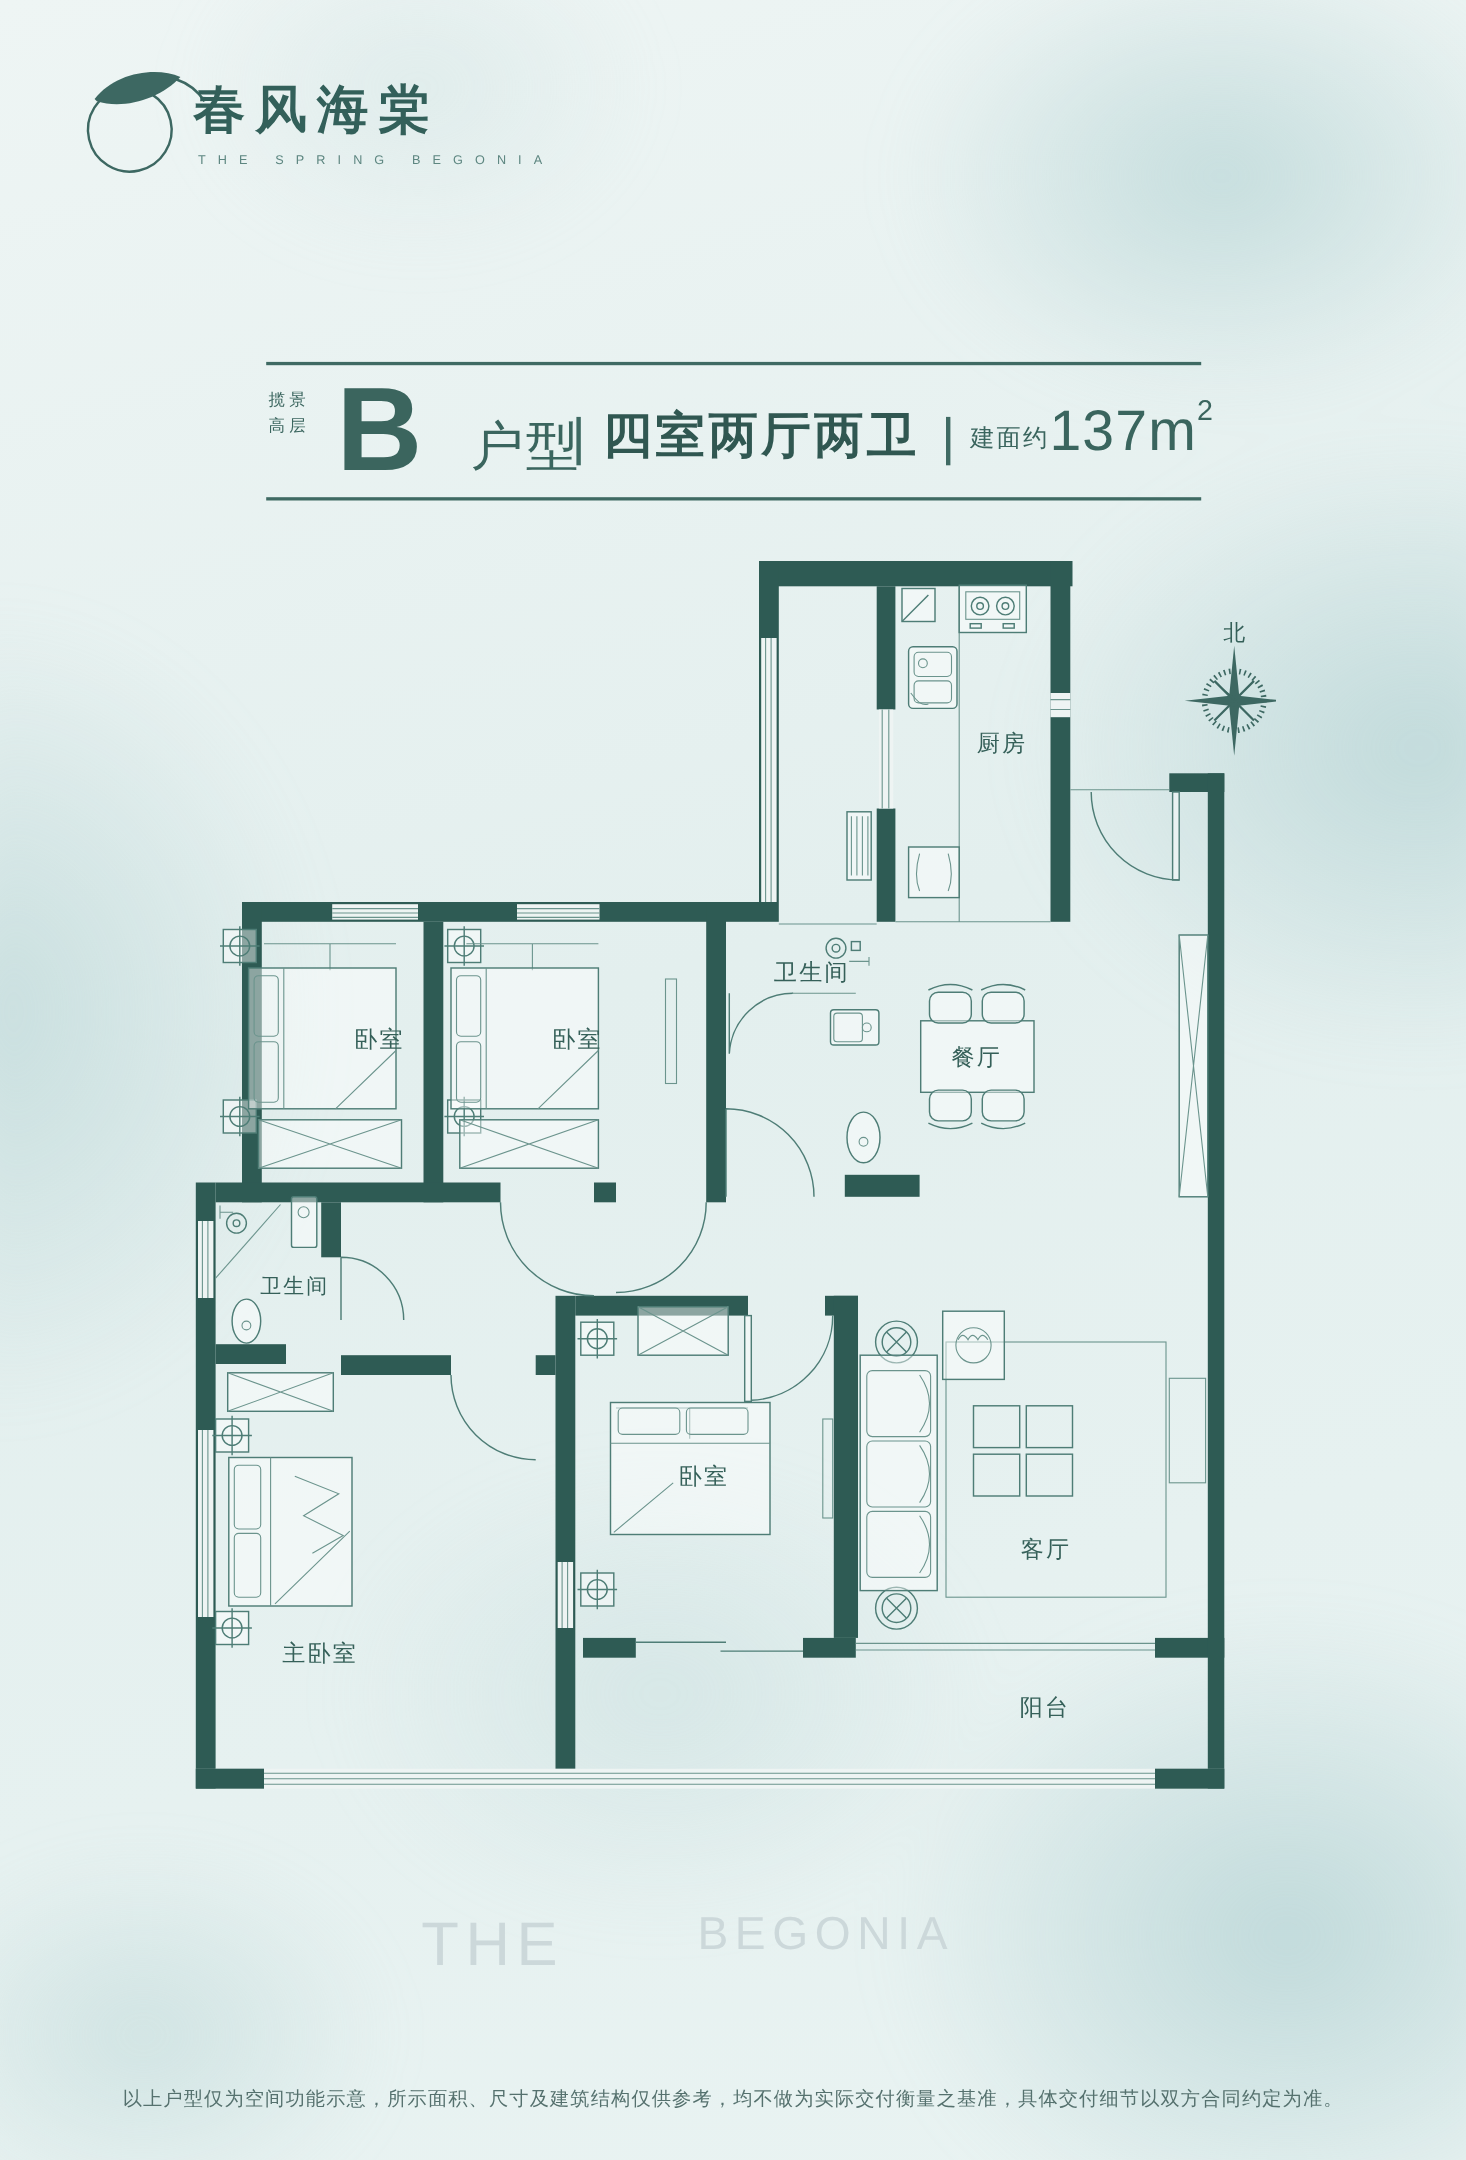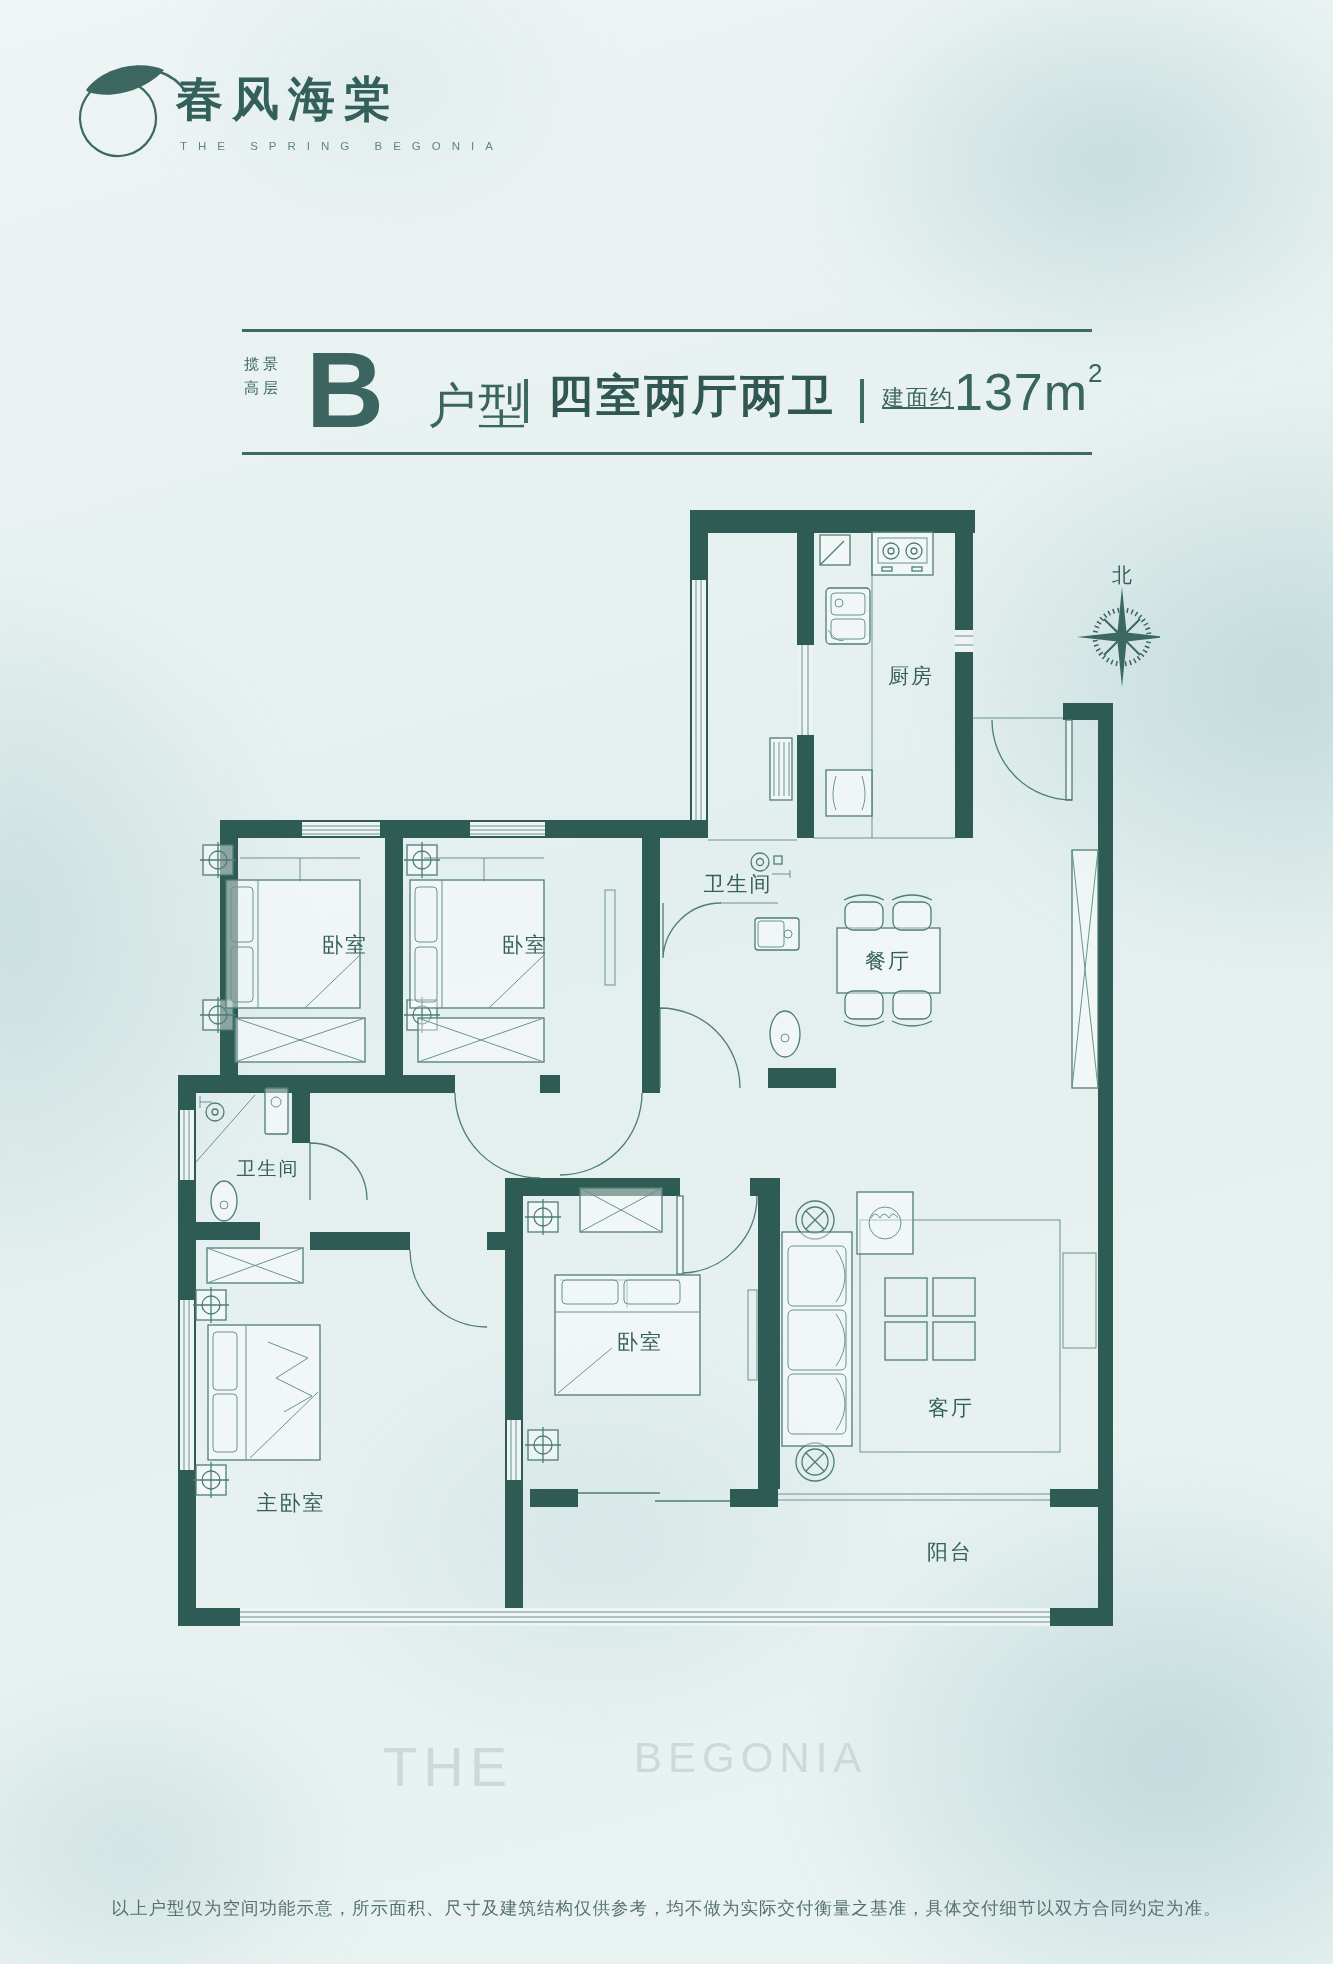--- a/index.html
+++ b/index.html
@@ -27,21 +27,21 @@
   
   .rule{left:242px;width:850px;height:3px;background:#3f6a63;}
   .rule.top{top:329px;} .rule.bottom{top:452px;}
   .t-prefix{left:244px;top:352px;font-size:15px;line-height:1.6;letter-spacing:4px;color:#3a655e;}
   .t-letter{left:306px;top:334px;font-size:108px;line-height:112px;font-weight:700;color:#3b655e;}
   .t-suffix{left:428px;top:374px;font-size:48px;letter-spacing:2px;color:#3a655e;}
   .t-div{width:4px;height:44px;background:#3f6a63;top:379px;}
   .t-div.d1{left:524px;} .t-div.d2{left:860px;}
   .t-layout{left:548px;top:366px;font-size:45px;font-weight:700;letter-spacing:3px;color:#305751;}
   .t-area{left:882px;top:362px;display:flex;align-items:flex-end;}
-  .t-area .small{font-size:22px;letter-spacing:2px;padding-bottom:9px;color:#3a655e;text-decoration:underline;}
+  .t-area .small{font-size:22px;letter-spacing:2px;padding-bottom:9px;color:#3a655e;}
   .t-area .big{font-size:52px;font-weight:400;color:#3a655e;letter-spacing:1px;}
   .t-area sup{font-size:26px;vertical-align:top;line-height:1;position:relative;top:-2px;}
   
   .wm{color:#c6d3d6;pointer-events:none;}
   .wm-the{left:383px;top:1734px;font-size:56px;letter-spacing:6px;color:#ccd8da;}
   .wm-spring{left:386px;top:1646px;font-family:"Liberation Serif",serif;font-style:italic;
     font-size:150px;line-height:1.1;color:#c3d0d3;}
   .wm-begonia{left:634px;top:1734px;font-size:42px;letter-spacing:6px;color:#ccd8da;}
   
   .footer{left:0;top:1896px;width:1333px;text-align:center;font-family:"Liberation Serif",serif;

